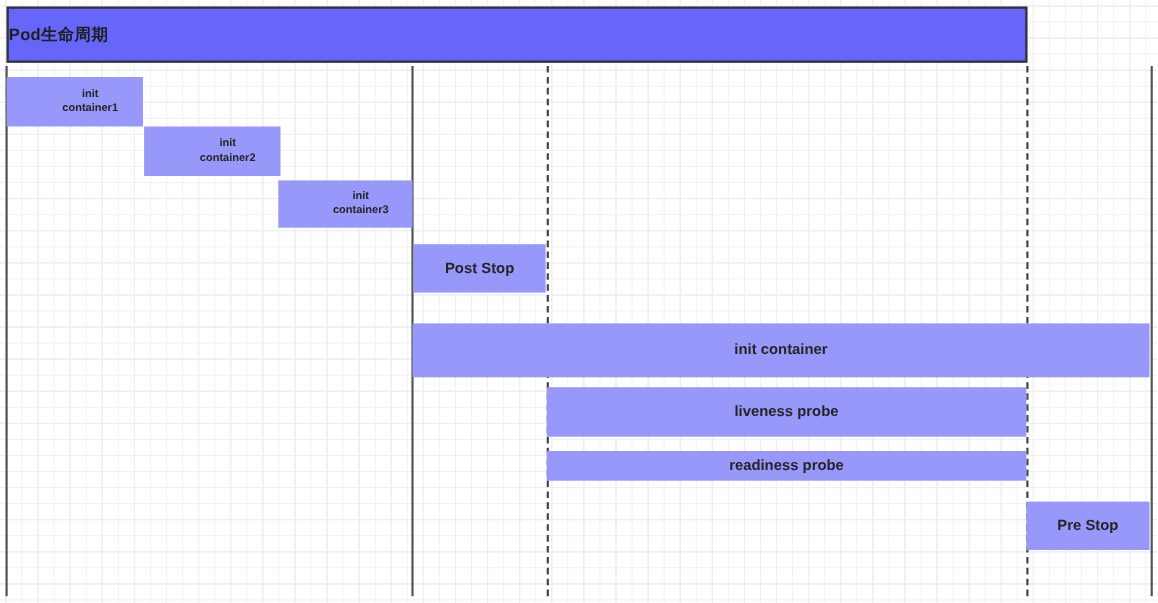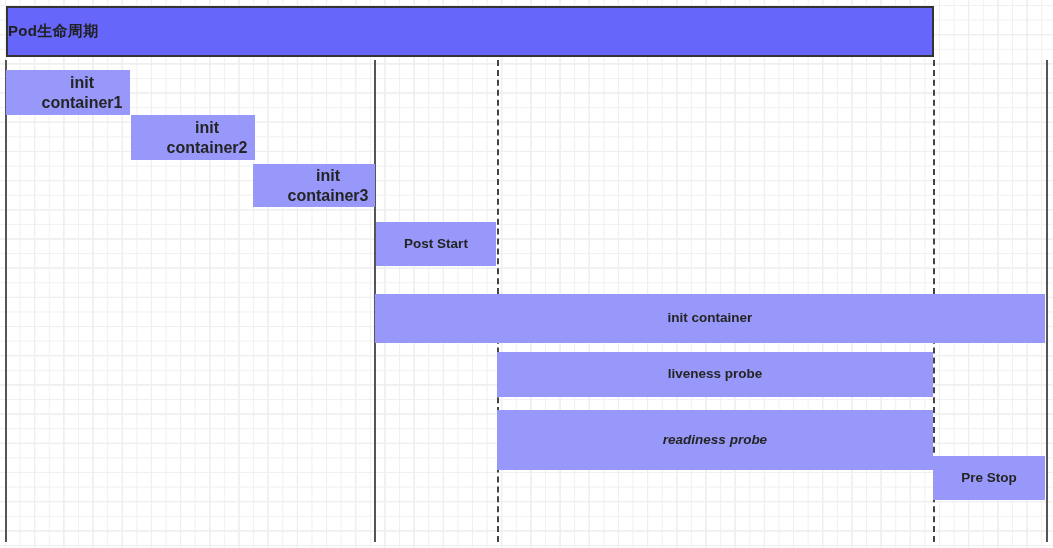--- a/index.html
+++ b/index.html
@@ -67,21 +67,21 @@
     display: flex;
     align-items: center;
     justify-content: center;
     text-align: center;
     font-size: 13.5px;
     font-weight: bold;
     color: #242424;
     line-height: 1.22;
     white-space: pre-line;
   }
-  .bar.stacked { font-size: 16px; padding-left: 28px; }
+  .bar.stacked { font-size: 10px; padding-left: 28px; }
 </style>
 </head>
 <body>
 
 <div id="canvas">
 
   <div class="title-bar" style="background: rgb(102, 102, 250); border-color: rgb(51, 51, 51);">
     <span class="title-text">Pod生命周期</span>
   </div>
 
@@ -97,28 +97,28 @@
   </div>
   <div class="bar stacked" style="left: 131px; top: 115px; width: 124px; height: 45px; background: rgb(152, 152, 250); color: rgb(36, 36, 36);">
     <span>init
 container2</span>
   </div>
   <div class="bar stacked" style="left: 253px; top: 164px; width: 122px; height: 43px; background: rgb(152, 152, 250); color: rgb(36, 36, 36);">
     <span>init
 container3</span>
   </div>
   <div class="bar" style="left: 376px; top: 222px; width: 120px; height: 44px; background: rgb(152, 152, 250); color: rgb(36, 36, 36);">
-    <span>Post Start</span>
+    <span>Post Stop</span>
   </div>
   <div class="bar" style="left: 375px; top: 294px; width: 670px; height: 49px; background: rgb(152, 152, 250); color: rgb(36, 36, 36);">
     <span>init container</span>
   </div>
   <div class="bar" style="left: 497px; top: 352px; width: 436px; height: 45px; background: rgb(152, 152, 250); color: rgb(36, 36, 36); align-items: center;">
     <span>liveness probe</span>
   </div>
-  <div class="bar" style="left: 497px; top: 410px; width: 436px; height: 60px; background: rgb(152, 152, 250); color: rgb(36, 36, 36); font-style: italic;">
+  <div class="bar" style="left: 497px; top: 410px; width: 436px; height: 27px; background: rgb(152, 152, 250); color: rgb(36, 36, 36);">
     <span>readiness probe</span>
   </div>
   <div class="bar" style="left: 933px; top: 456px; width: 112px; height: 44px; background: rgb(152, 152, 250); color: rgb(36, 36, 36);">
     <span>Pre Stop</span>
   </div>
 
 </div>
 
 </body></html>

